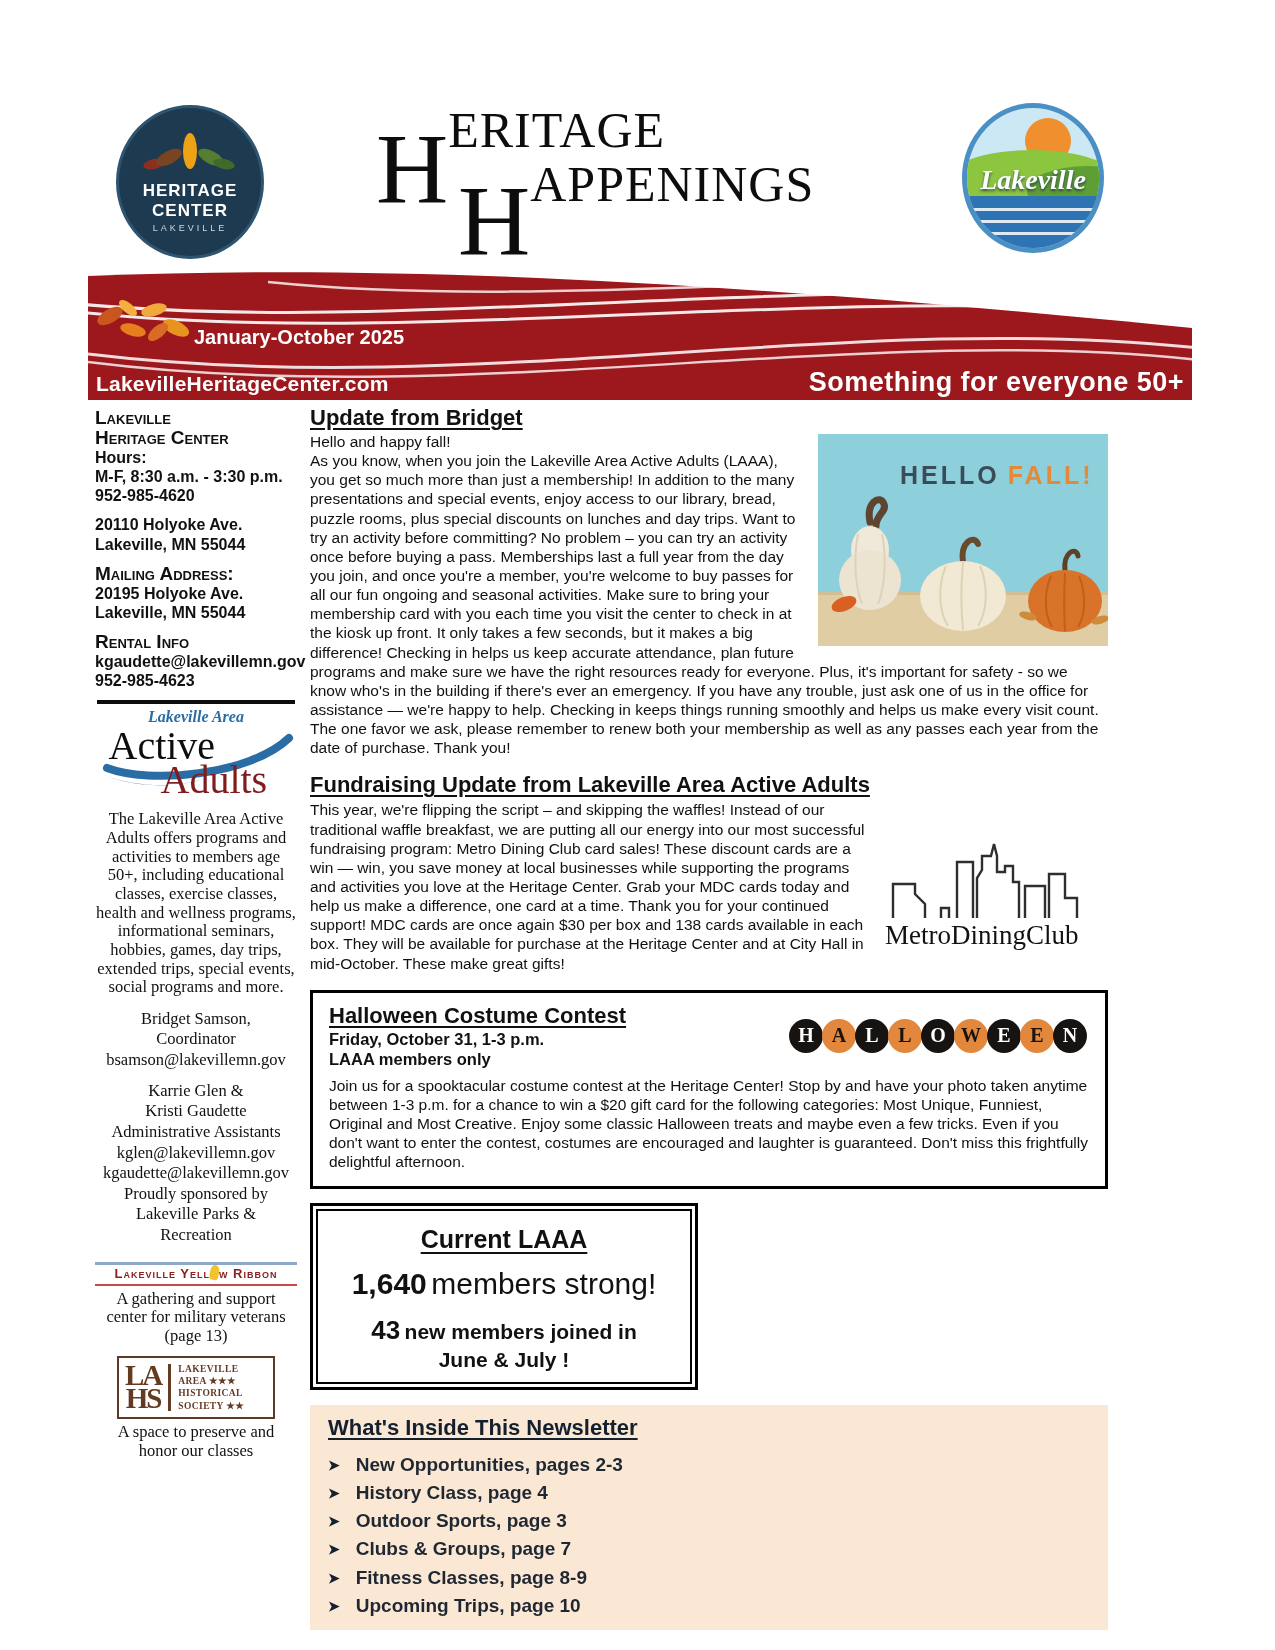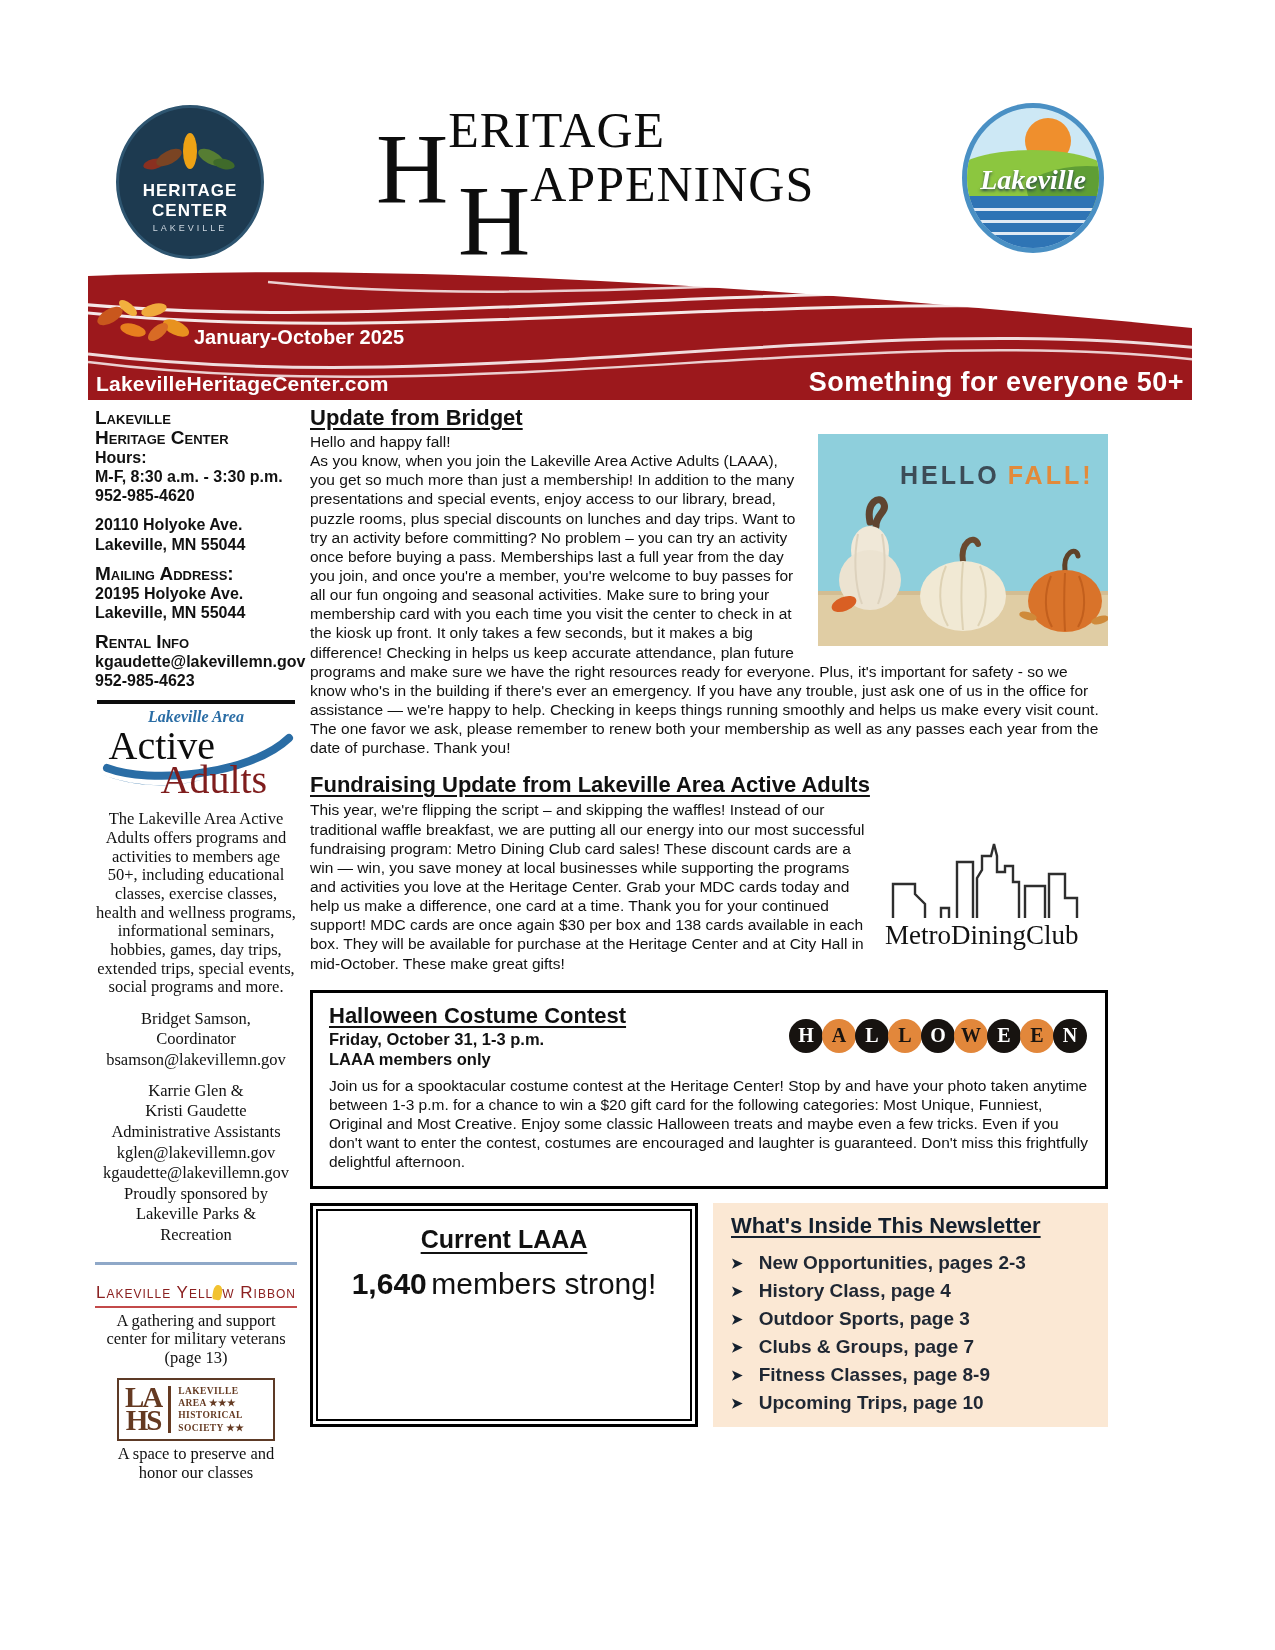--- a/index.html
+++ b/index.html
@@ -59,22 +59,22 @@
              font-family:"Liberation Serif",serif;font-style:italic;font-weight:bold;font-size:16px;}
   .aa-w1{position:absolute;left:10px;top:14px;font-family:"Liberation Serif",serif;font-size:40px;color:#0d0d0d;}
   .aa-w2{position:absolute;left:62px;top:48px;font-family:"Liberation Serif",serif;font-size:40px;color:#7f1d1d;}
   .aa-swoosh{position:absolute;left:0;top:0;}
 
   .sb-serif{font-family:"Liberation Serif",serif;font-size:16.5px;line-height:1.13;text-align:center;}
   .sb-italic{}
   .sb-names{font-family:"Liberation Serif",serif;font-size:16.5px;line-height:1.25;text-align:center;margin-top:12px;}
 
   .ribbon-box{margin-top:16px;text-align:center;}
-  .ribbon-title{border-top:3px solid #8fa8c8;border-bottom:2px solid #c34a4a;padding:18px 0 3px;
-                color:#8b2020;font-variant:small-caps;font-weight:normal;font-size:17px;letter-spacing:1px;}
+  .ribbon-title{border-top:3px solid #8fa8c8;border-bottom:2px solid #c34a4a;padding:0 0 3px;
+                color:#8b2020;font-variant:small-caps;font-weight:bold;font-size:13px;letter-spacing:1px;}
   .ribbon-glyph{display:inline-block;width:9px;height:15px;background:#f2c230;border-radius:45% 45% 30% 30%;
                 transform:rotate(10deg);vertical-align:-2px;}
   .lahs{width:158px;margin:10px auto 4px;border:2px solid #5d3a26;background:#fff;
         padding:5px 6px;display:flex;align-items:center;gap:7px;box-sizing:border-box;}
   .lahs-letters{font-family:"Liberation Serif",serif;font-weight:bold;color:#653a22;font-size:29px;
                 line-height:0.8;letter-spacing:-2px;text-align:center;border-right:3px solid #653a22;padding-right:7px;}
   .lahs-right{font-family:"Liberation Serif",serif;font-weight:bold;color:#653a22;font-size:9.5px;
               line-height:1.3;text-transform:uppercase;letter-spacing:0.4px;text-align:left;}
 
   
@@ -89,21 +89,21 @@
   .section{margin-top:15px;}
 
   .hw-box{margin-top:17px;border:3px solid #000;padding:10px 16px 14px;box-sizing:border-box;width:798px;}
   .hw-top{display:flex;justify-content:space-between;align-items:flex-start;}
   .hw-letters{display:flex;margin-top:16px;margin-right:2px;}
   .hw-c{width:34px;height:34px;border-radius:50%;display:flex;align-items:center;justify-content:center;
         font-weight:bold;font-size:20px;margin-left:-1px;font-family:"Liberation Serif",serif;}
   .hw-black{background:#171310;color:#fff;}
   .hw-orange{background:#e2873b;color:#1a1410;}
 
-  .bottom{display:flex;gap:15px;margin-top:14px;}
+  .bottom{display:flex;gap:15px;margin-top:14px;flex-direction:column;}
   .member-outer{width:388px;border:3px solid #000;padding:3px;box-sizing:border-box;}
   .member-inner{border:2px solid #000;text-align:center;padding:12px 6px 10px;height:100%;box-sizing:border-box;}
   .m-title{font-size:25px;font-weight:bold;text-decoration:underline;text-underline-offset:4px;line-height:1.3;}
   .m-row1{margin-top:12px;}
   .m-count{font-size:30px;font-weight:bold;}
   .m-label{font-size:30px;font-weight:normal;}
   .m-row2{margin-top:14px;font-weight:bold;}
   .m-count2{font-size:26px;}
   .m-label2{font-size:21px;}
   .m-line2{font-size:21px;font-weight:bold;margin-top:2px;}
@@ -339,20 +339,25 @@
     <div class="bottom">
       <div class="member-outer">
         <div class="member-inner">
           <div class="m-title">
             <div>Current LAAA</div>
           </div>
           <div class="m-row1">
             <span class="m-count">1,640</span>
             <span class="m-label">members strong!</span>
           </div>
+          <div class="m-row2">
+            <span class="m-count2">43</span>
+            <span class="m-label2">new members joined in</span>
+            <div class="m-line2">June &amp; July !</div>
+          </div>
         </div>
       </div>
 
       <div class="inside">
         <div class="inside-title">What's Inside This Newsletter</div>
         <div class="inside-item">
           <span class="inside-arrow">➤</span>
           <span>New Opportunities, pages 2-3</span>
         </div>
         <div class="inside-item">

